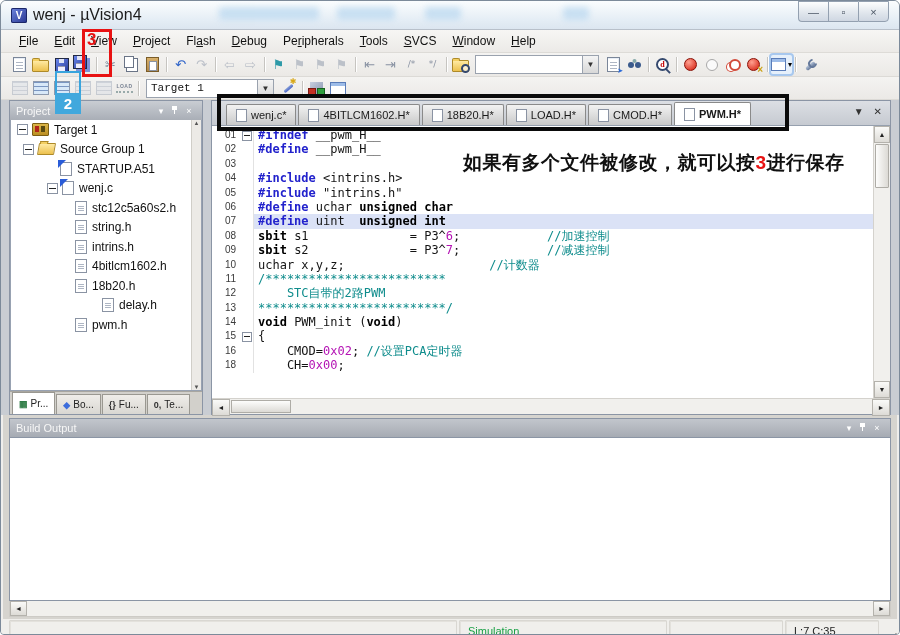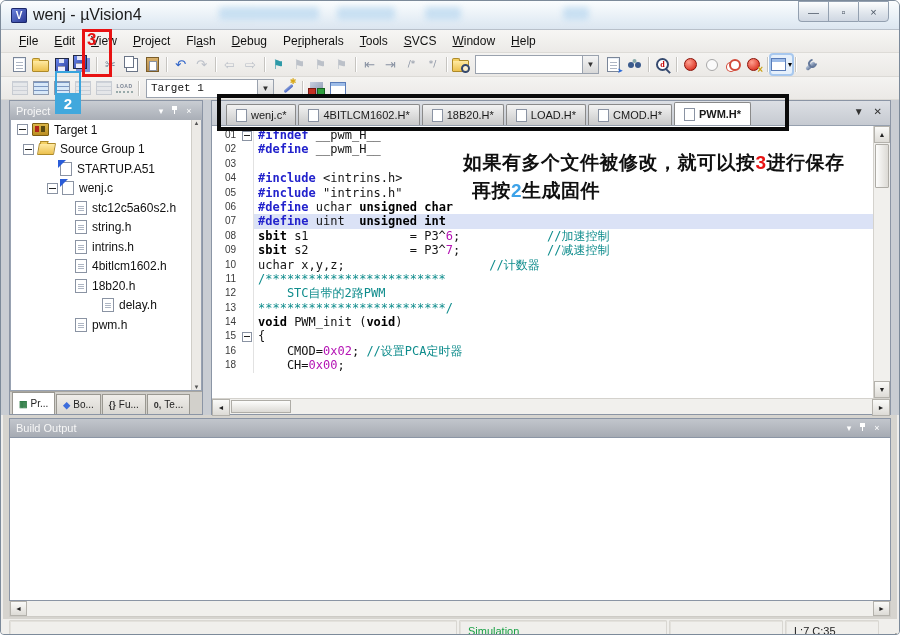--- a/index.html
+++ b/index.html
@@ -604,16 +604,13 @@
   </div>
 
   <div class="ann ann-redbox"></div>
   <div class="ann ann-3">3</div>
   <div class="ann ann-blueline"></div>
   <div class="ann ann-2">2</div>
   <div class="ann ann-tabsrect"></div>
   <div class="ann ann-text ann-t1">
     <span>如果有多个文件被修改，就可以按</span><span class="red">3</span><span>进行保存</span>
   </div>
-  <div class="ann ann-text ann-t2">
-    <span>再按</span><span class="blue">2</span><span>生成固件</span>
-  </div>
 </div>
 
 </body></html>

